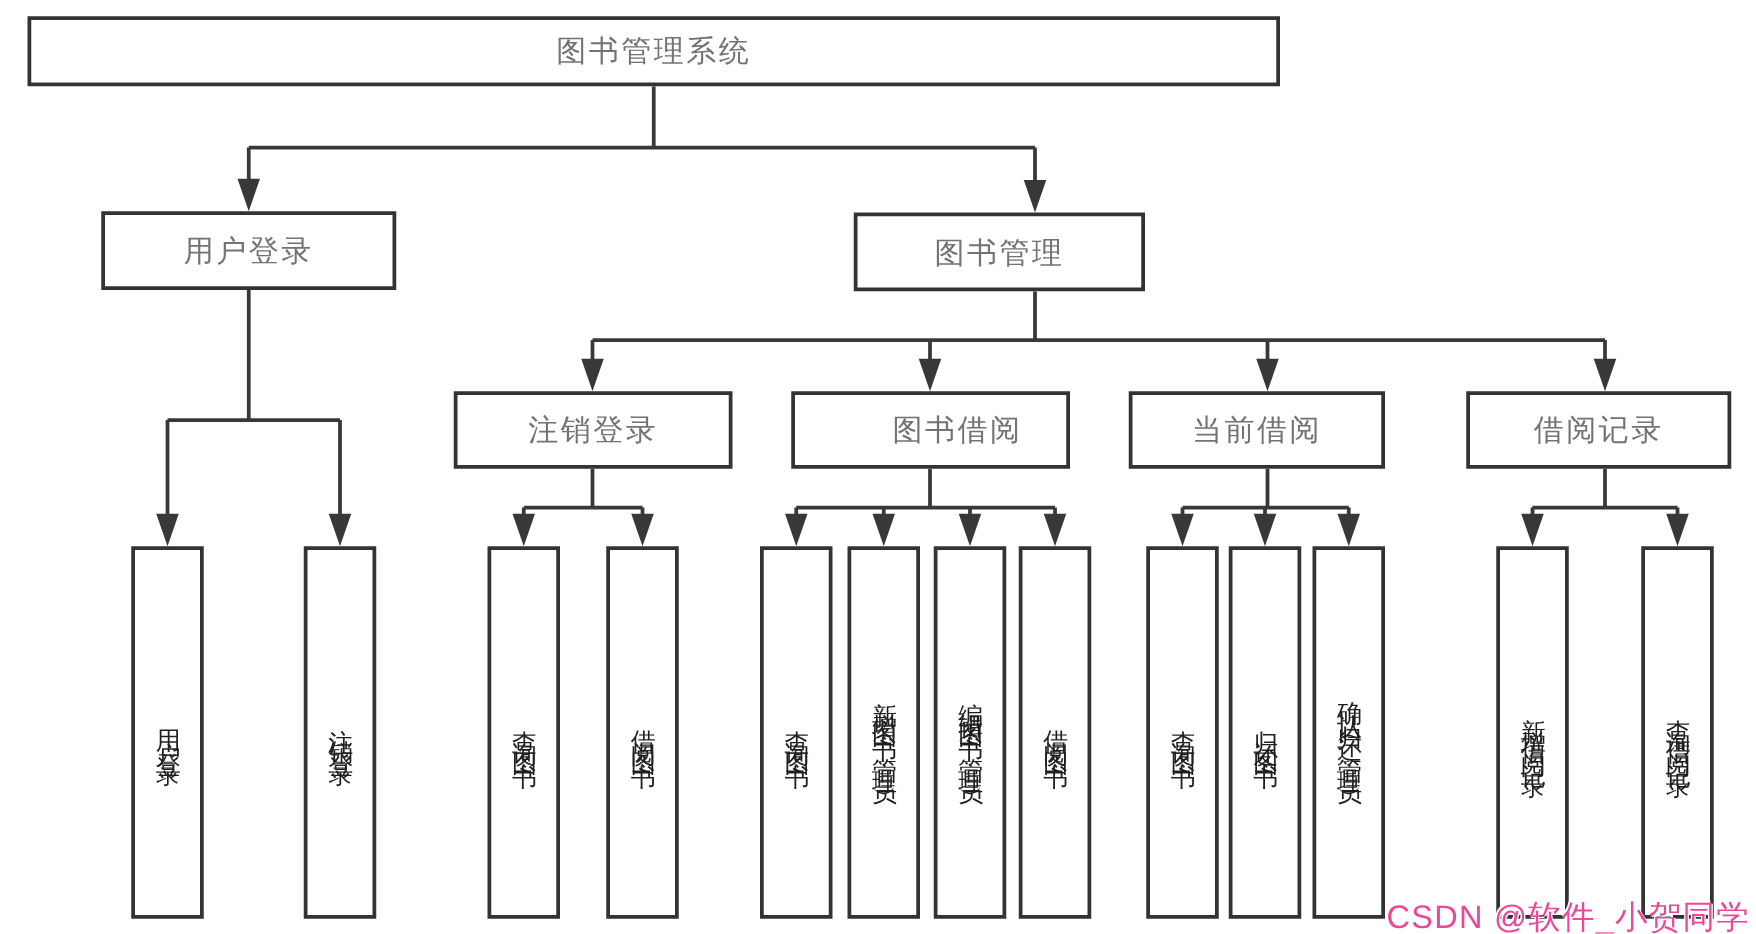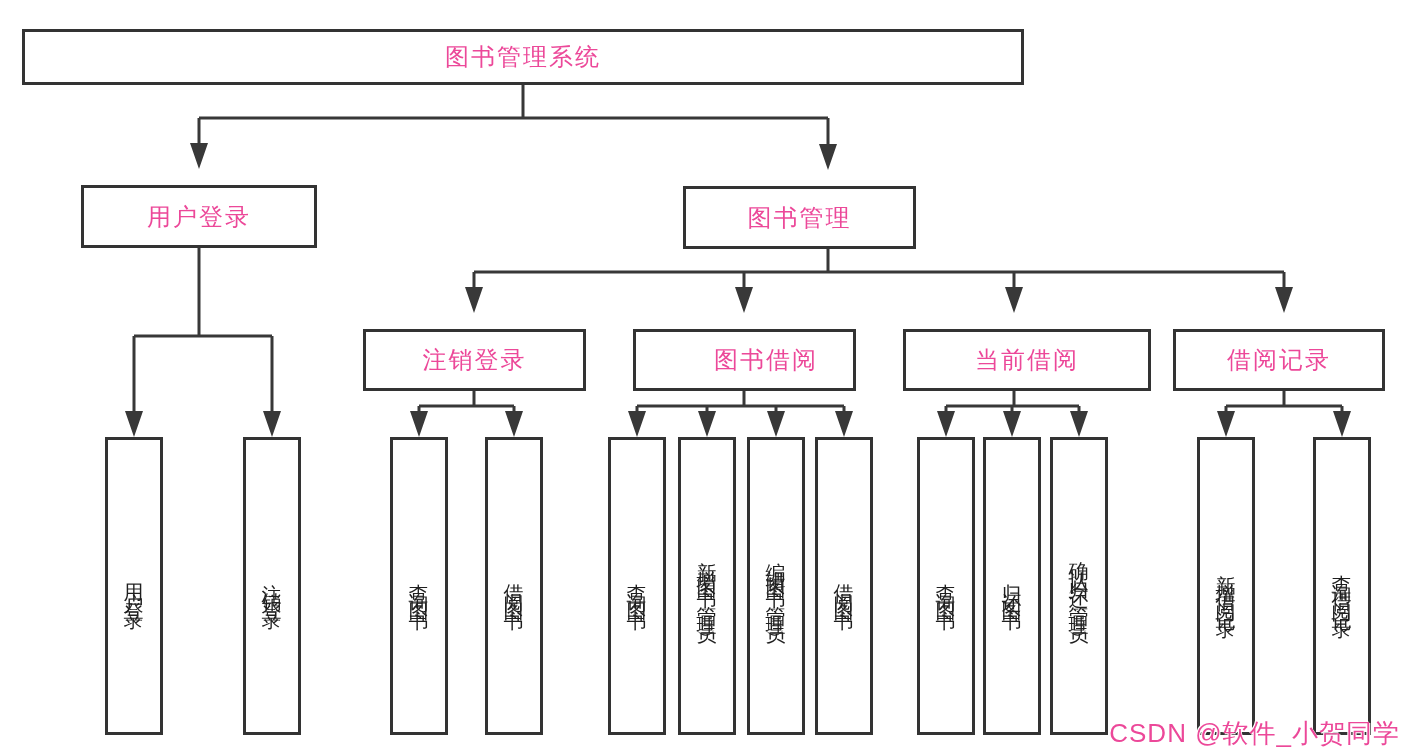--- a/index.html
+++ b/index.html
@@ -35,24 +35,23 @@
   .node {
     position: absolute;
     box-sizing: border-box;
     border: 3px solid #333333;
     background: #ffffff;
     display: flex;
     align-items: center;
     justify-content: center;
     font-size: 24px;
     letter-spacing: 2px;
-    color: #ec4899;
+    color: #737373;
     z-index: 2;
     white-space: nowrap;
-    margin-top: 16px;
   }
   .vnode {
     position: absolute;
     box-sizing: border-box;
     border: 3px solid #333333;
     background: #ffffff;
     display: flex;
     align-items: center;
     justify-content: center;
     top: 437px;
@@ -117,21 +116,21 @@
     </g>
   </svg>
 
   <div class="node" style="left:22px; top:13px; width:1002px; height:56px;">图书管理系统</div>
 
   <div class="node" style="left:81px; top:169px; width:236px; height:63px;">用户登录</div>
   <div class="node" style="left:683px; top:170px; width:233px; height:63px;">图书管理</div>
 
   <div class="node" style="left:363px; top:313px; width:223px; height:62px;">注销登录</div>
   <div class="node" style="left:633px; top:313px; width:223px; height:62px;padding-left:43px;">图书借阅</div>
-  <div class="node" style="left:903px; top:313px; width:248px; height:62px;">当前借阅</div>
+  <div class="node" style="left:903px; top:313px; width:205px; height:62px;">当前借阅</div>
   <div class="node" style="left:1173px; top:313px; width:212px; height:62px;">借阅记录</div>
 
   <div class="vnode" style="left:105px;">
     <span class="vtext">用户登录</span>
   </div>
   <div class="vnode" style="left:243px;">
     <span class="vtext">注销登录</span>
   </div>
 
   <div class="vnode" style="left:390px;">

